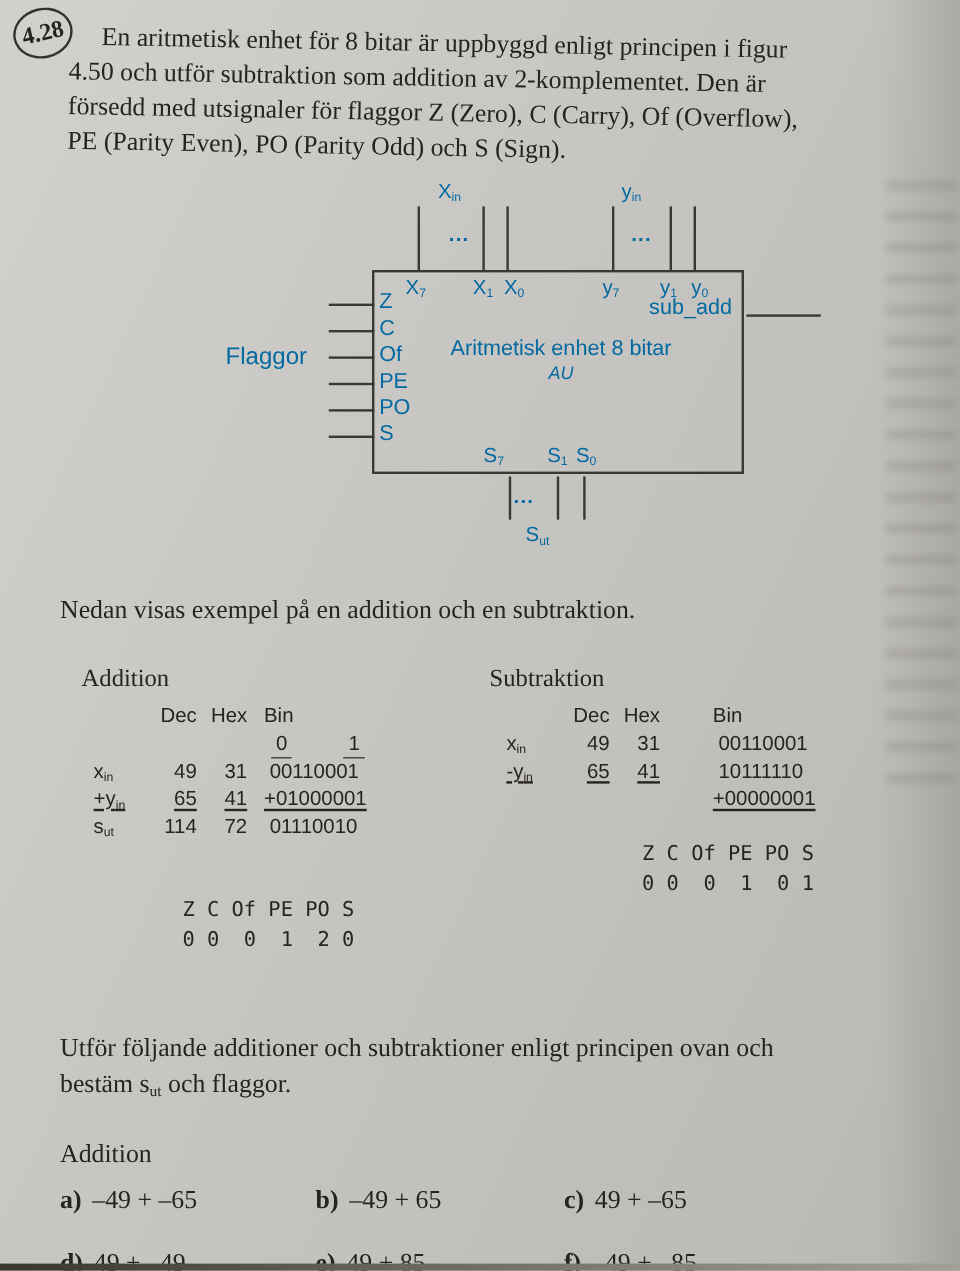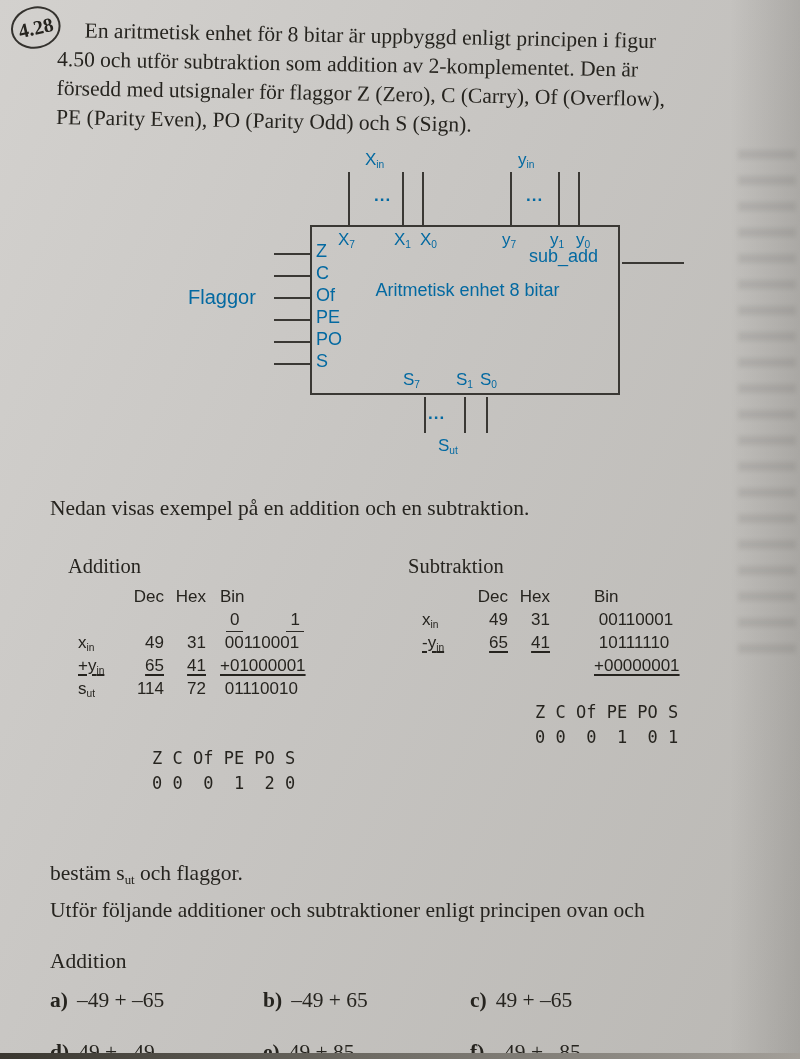--- a/index.html
+++ b/index.html
@@ -36,21 +36,21 @@
     font-family:"Liberation Sans", sans-serif; font-size:17px; color:#0369a1; }
   .au-box { position:absolute; left:130px; top:75px; width:310px; height:170px; border:2px solid #3a3834; }
   .vwire { position:absolute; width:2px; background:#3a3834; }
   .hwire { position:absolute; height:2px; background:#3a3834; }
   .dlabel { position:absolute; white-space:nowrap; }
   .sb { font-size:0.6em; vertical-align:-0.28em; }
   .dots { letter-spacing:1px; font-weight:bold; }
   .unit-title { left:140px; top:130px; width:295px; text-align:center; font-size:18px; }
   .unit-abbr { left:140px; top:153px; width:295px; text-align:center; font-style:italic; font-size:15px; }
   .flaggor { left:8px; top:136px; font-size:20px; }
-  .subadd { left:324px; top:96px; width:94px; text-align:right; font-size:18px; }
+  .subadd { left:336px; top:96px; width:94px; text-align:right; font-size:18px; }
   .flag-lbl { left:136px; font-size:18px; }
 
   
   .examples-intro { margin-top:34px; font-size:21.5px; }
   .examples { display:flex; margin-top:34px; }
   .ex-left { width:340px; margin-left:18px; }
   .ex-right { flex:1; }
   .ex-title { font-size:20.5px; margin-bottom:7px; }
   .extab { font-family:Liberation Sans, sans-serif; font-size:17px; line-height:23px; color:#26241f; }
   .add .extab { margin-left:10px; }
@@ -129,20 +129,21 @@
     <div class="dlabel flag-lbl" style="top:179px;">PO</div>
     <div class="dlabel flag-lbl" style="top:201px;">S</div>
     <div class="hwire" style="left:94px; top:103px; width:38px;"></div>
     <div class="hwire" style="left:94px; top:125px; width:38px;"></div>
     <div class="hwire" style="left:94px; top:147px; width:38px;"></div>
     <div class="hwire" style="left:94px; top:169px; width:38px;"></div>
     <div class="hwire" style="left:94px; top:191px; width:38px;"></div>
     <div class="hwire" style="left:94px; top:213px; width:38px;"></div>
 
     <div class="dlabel unit-title">Aritmetisk enhet 8 bitar</div>
+    <div class="dlabel unit-abbr">AU</div>
 
     <div class="dlabel" style="left:223px; top:220px;text-align:right;"><span>S</span><span class="sb">7</span></div>
     <div class="dlabel" style="left:276px; top:220px;text-align:right;"><span>S</span><span class="sb">1</span></div>
     <div class="dlabel" style="left:300px; top:220px;"><span>S</span><span class="sb">0</span></div>
     <div class="vwire" style="left:244px; top:247px; height:36px;"></div>
     <div class="vwire" style="left:284px; top:247px; height:36px;"></div>
     <div class="vwire" style="left:306px; top:247px; height:36px;"></div>
     <div class="dlabel dots" style="left:248px; top:254px;">...</div>
     <div class="dlabel" style="left:258px; top:286px;"><span>S</span><span class="sb">ut</span></div>
   </div>
@@ -175,22 +176,22 @@
         <div class="row carry-row-sub"><span class="cell t-bin u">+00000001</span></div>
       </div>
       <div class="flags sub-flags">
         <div>Z C Of PE PO S</div>
         <div>0 0  0  1  0 1</div>
       </div>
     </div>
   </div>
 
   <div class="exercise">
+    <div>Utför följande additioner och subtraktioner enligt principen ovan och</div>
     <div><span>bestäm s</span><span class="sb">ut</span><span> och flaggor.</span></div>
-    <div>Utför följande additioner och subtraktioner enligt principen ovan och</div>
   </div>
 
   <div class="ex-head">Addition</div>
 
   <div class="items">
     <div><span class="letter">a)</span><span>–49 + –65</span></div>
     <div><span class="letter">b)</span><span>–49 + 65</span></div>
     <div><span class="letter">c)</span><span>49 + –65</span></div>
     <div><span class="letter">d)</span><span>49 + –49</span></div>
     <div><span class="letter">e)</span><span>49 + 85</span></div>

